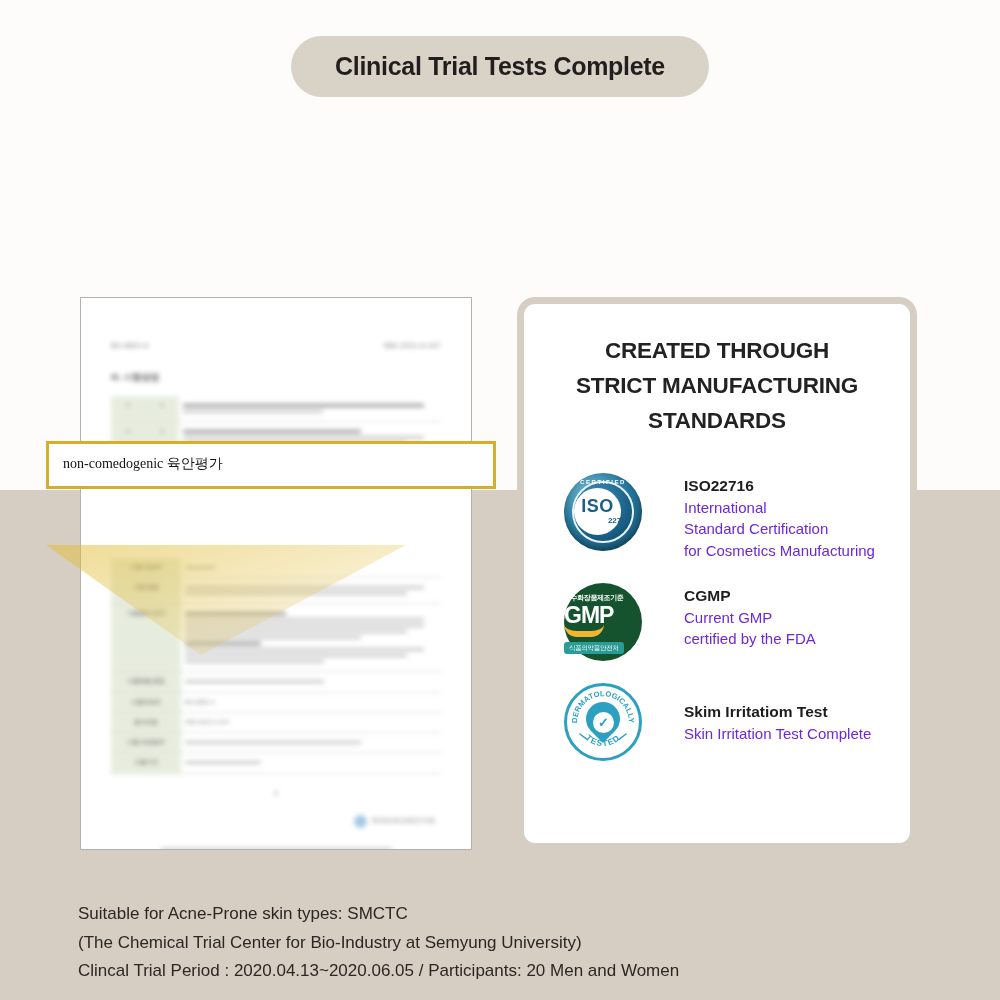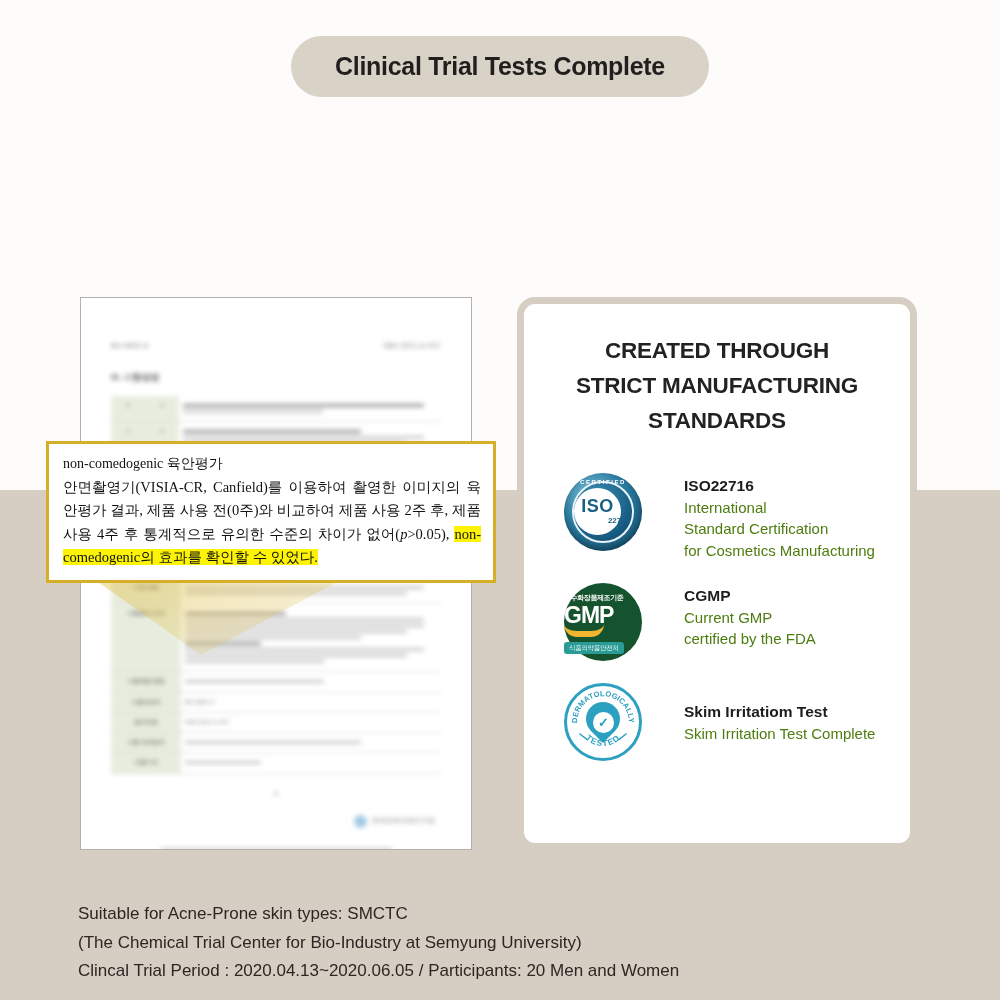--- a/index.html
+++ b/index.html
@@ -112,21 +112,21 @@
     line-height:1.55;
     color:#222;
     letter-spacing:-0.2px;
   }
   #cert-list { margin-top:34px; padding-left:16px; }
   .cert-row { display:flex; align-items:flex-start; gap:18px; margin-bottom:22px; }
   .cert-row.derm { align-items:center; }
   .badge { flex:0 0 auto; width:78px; height:78px; position:relative; }
   .cert-text { padding-top:4px;margin-left:24px; }
   .cert-title { font-size:15.5px; font-weight:bold; color:#1d1d1d; margin-bottom:2px; }
-  .cert-desc { font-size:15px; color:#4d7c0f; line-height:1.43; }
+  .cert-desc { font-size:15px; color:#6d28d9; line-height:1.43; }
 
   
   .iso-outer {
     width:78px;height:78px;border-radius:50%;
     background:radial-gradient(circle at 32% 26%, #6fb4cf 0%, #2c7fa3 42%, #0f4b6e 100%);
     display:flex;align-items:center;justify-content:center;
     box-shadow:inset 0 -3px 7px rgba(0,0,0,.35);
   }
   .iso-ring {
     width:62px;height:62px;border-radius:50%;
@@ -302,23 +302,20 @@
     <div id="doc-bottom-note">
       <i class="ln w70" style="margin:0 auto;"></i>
     </div>
   </div>
 </div>
 
 <div id="callout-cone"></div>
 
 <div id="callout-box">
   <div id="callout-line1">non-comedogenic 육안평가</div>
-  <div class="cal-p">
-    <span>안면촬영기(VISIA-CR, Canfield)를 이용하여 촬영한 이미지의 육안평가 결과, 제품 사용 전(0주)와 비교하여 제품 사용 2주 후, 제품 사용 4주 후 통계적으로 유의한 수준의 차이가 없어(</span><em class="ital">p</em><span>&gt;0.05), </span><span class="hl">non-comedogenic</span><span class="hl">의 효과를 확인할 수 있었다.</span>
-  </div>
 </div>
 
 <div id="cert-panel">
   <div id="cert-heading">
     <div>CREATED THROUGH</div>
     <div>STRICT MANUFACTURING</div>
     <div>STANDARDS</div>
   </div>
 
   <div id="cert-list">
@@ -376,21 +373,21 @@
             <line x1="14" y1="52" x2="22" y2="58" stroke="#2ca0c0" stroke-width="1.6" stroke-linecap="round"></line>
             <line x1="64" y1="52" x2="56" y2="58" stroke="#2ca0c0" stroke-width="1.6" stroke-linecap="round"></line>
           </svg>
           <div class="derm-drop">
             <div class="derm-check">✓</div>
           </div>
         </div>
       </div>
       <div class="cert-text">
         <div class="cert-title">Skim Irritatiom Test</div>
-        <div class="cert-desc">Skim Irritation Test Complete</div>
+        <div class="cert-desc">Skin Irritation Test Complete</div>
       </div>
     </div>
 
   </div>
 </div>
 
 <div id="caption">
   <div>Suitable for Acne-Prone skin types: SMCTC</div>
   <div>(The Chemical Trial Center for Bio-Industry at Semyung University)</div>
   <div>Clincal Trial Period : 2020.04.13~2020.06.05 / Participants: 20 Men and Women</div>

